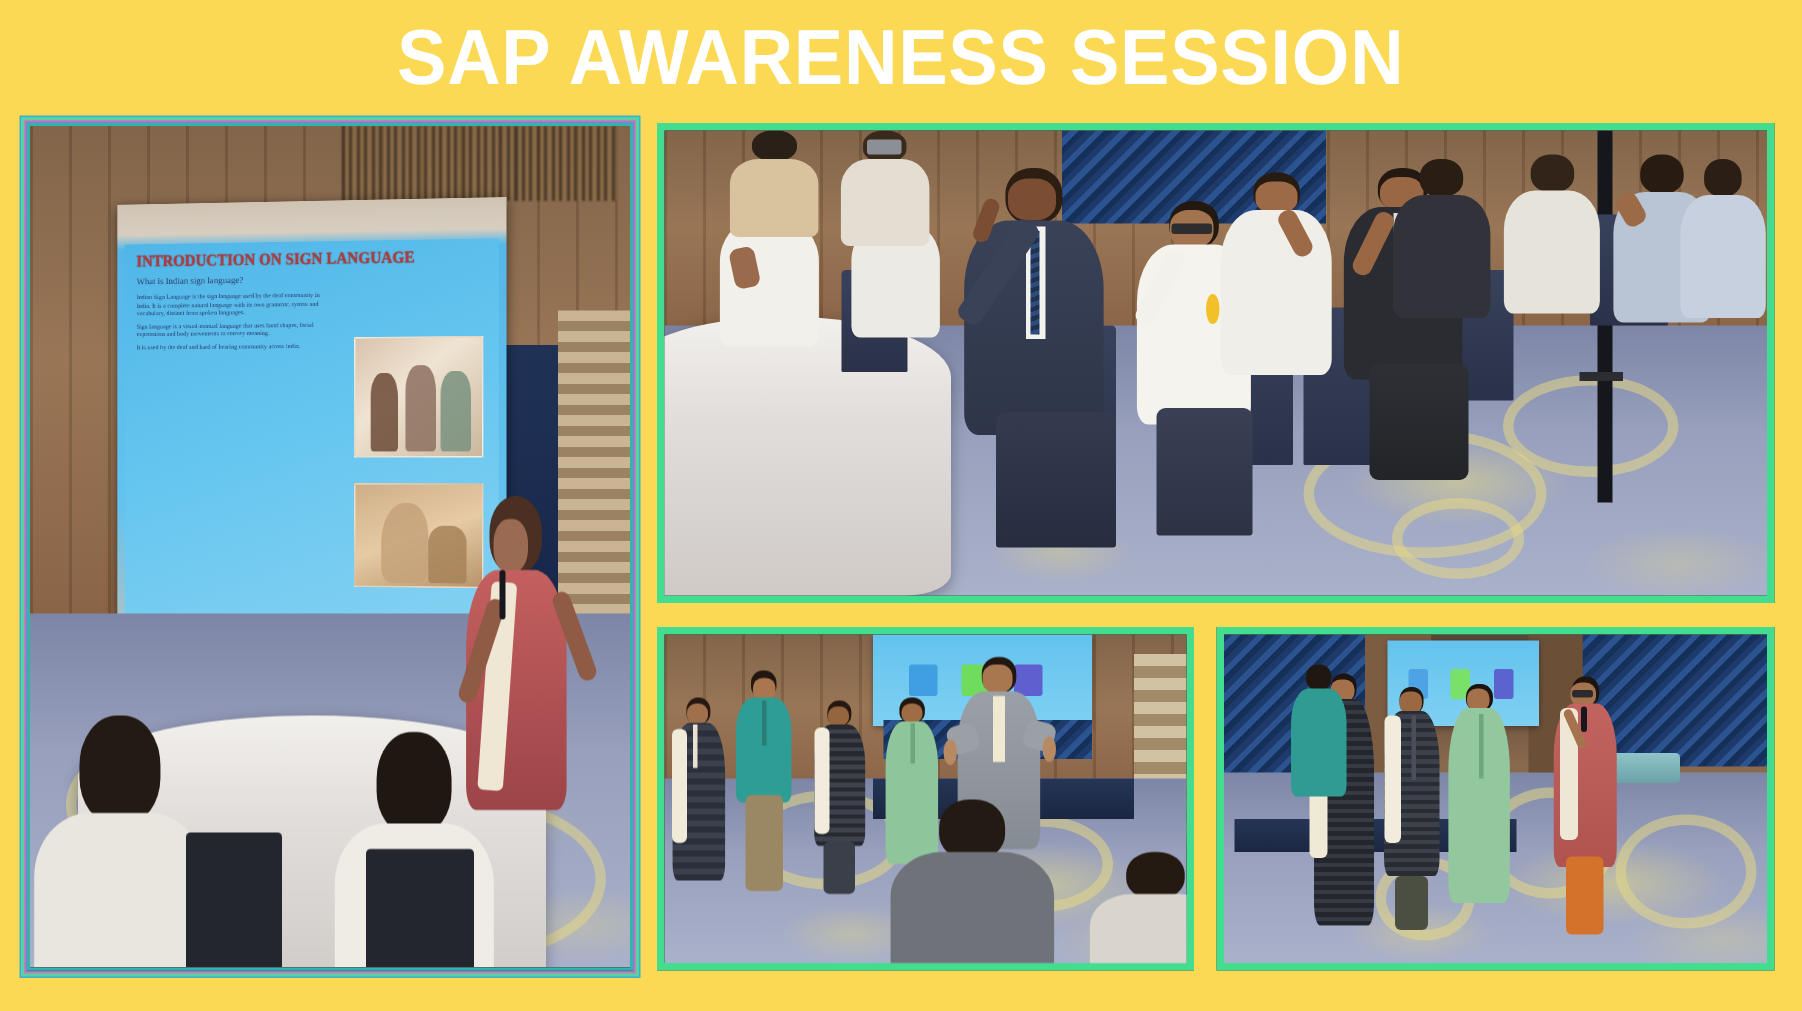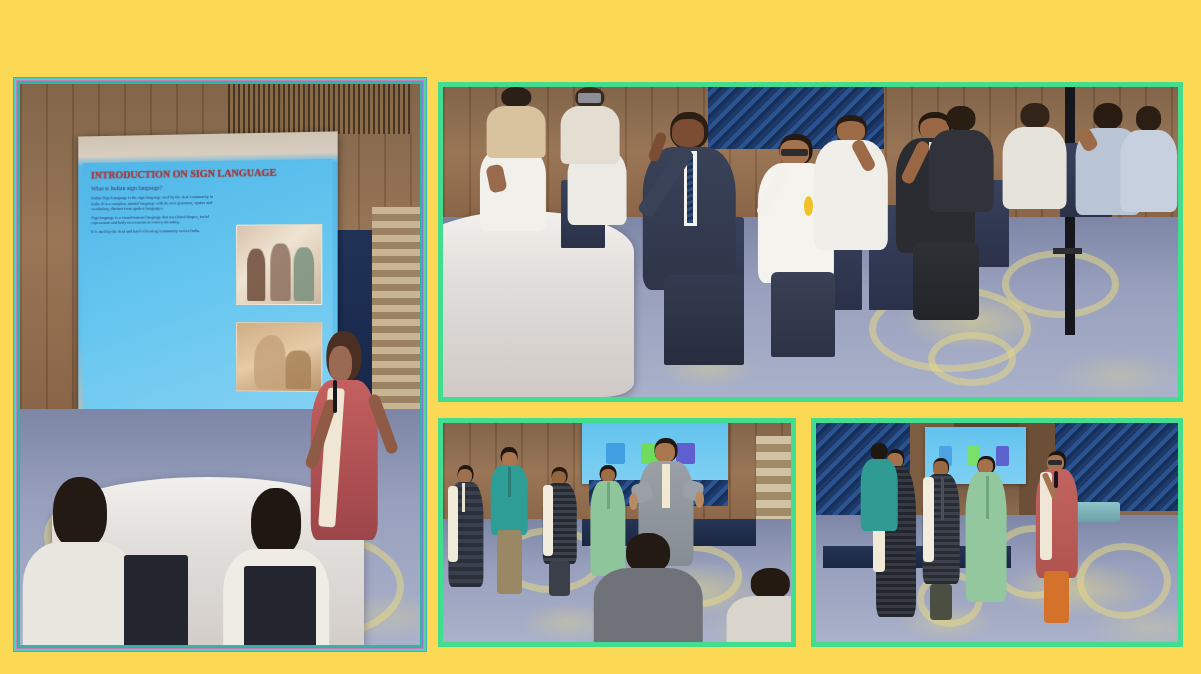--- a/index.html
+++ b/index.html
@@ -328,20 +328,23 @@
   .pole {
     position: absolute;
     background: #15171c;
   }
 </style>
 </head>
 <body>
 
 <div class="poster">
 
+  <div class="title-bar">
+    <div class="poster-title">SAP AWARENESS SESSION</div>
+  </div>
 
   <div class="panel frame-multi" id="panel-slide">
     <div class="panel-inner">
       <div class="room"></div>
       <div class="wood-wall"></div>
 
       <div class="chandelier"></div>
 
       <div style="position:absolute;right:12%;top:26%;width:15%;height:34%;
                   background:linear-gradient(180deg,#1f3256 0%,#17264a 100%);"></div>

